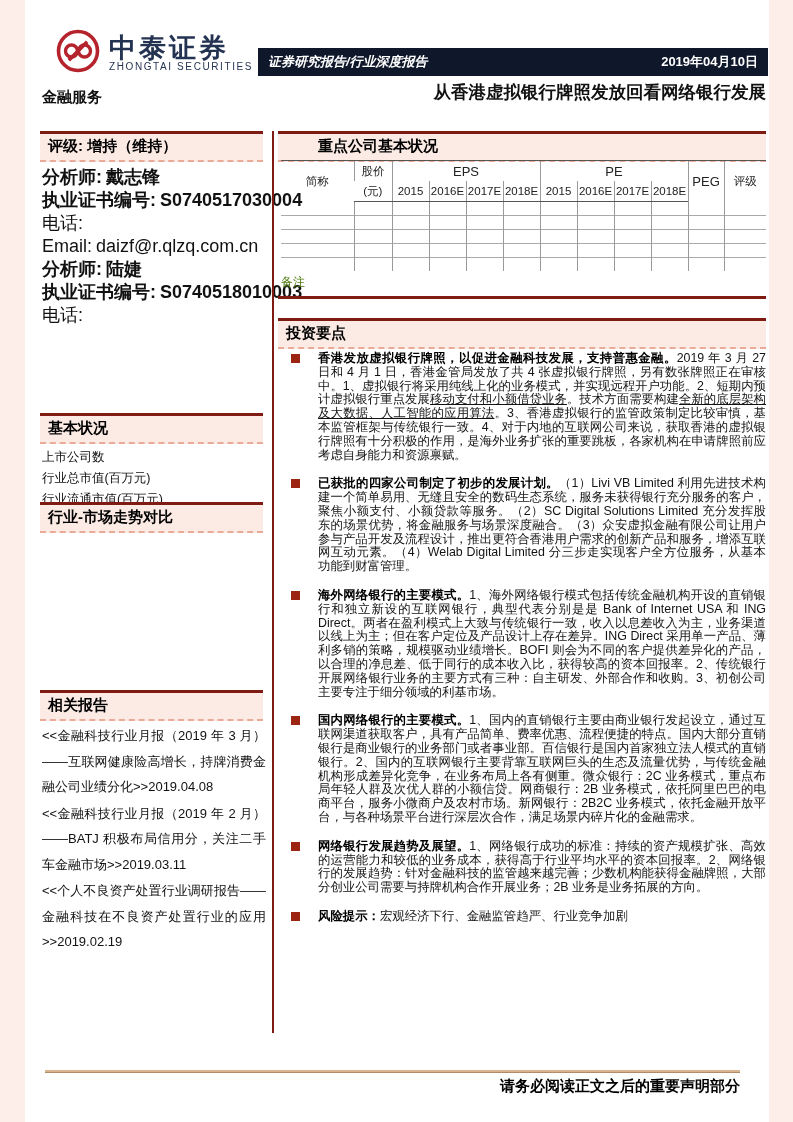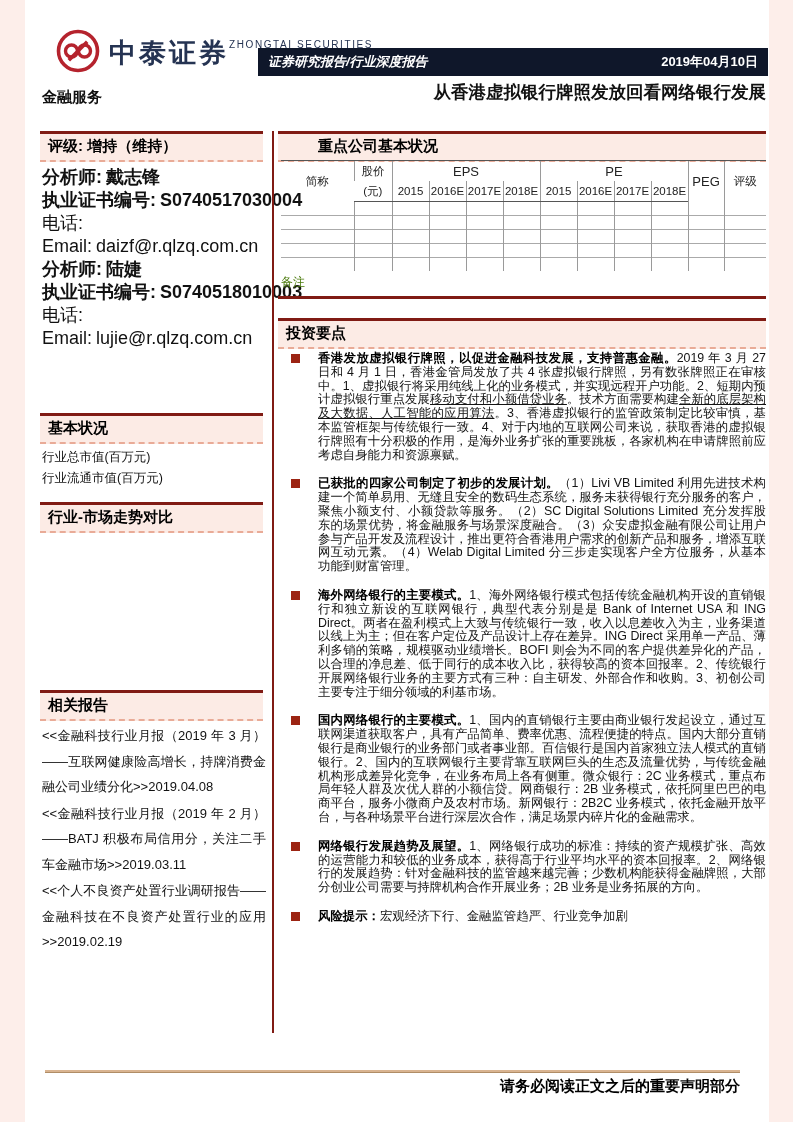--- a/index.html
+++ b/index.html
@@ -4,21 +4,21 @@
 <style>
   html,body{margin:0;padding:0;background:#e8e8e8;}
   .page{position:relative;width:793px;height:1122px;margin:0 auto;background:#ffffff;
         font-family:"Liberation Sans","DejaVu Sans",sans-serif;color:#111;overflow:hidden;}
   .margin-strip{position:absolute;top:0;height:1122px;background:#fdeeea;}
   .margin-strip.left{left:0;width:25px;}
   .margin-strip.right{left:769px;width:24px;}
 
   
   .logo{position:absolute;left:55px;top:28px;display:flex;align-items:center;gap:8px;}
-  .logo-text{display:flex;flex-direction:row;line-height:1;}
+  .logo-text{display:flex;flex-direction:column;line-height:1;}
   .logo-cn{font-size:27px;font-weight:bold;color:#253352;letter-spacing:3px;}
   .logo-en{font-size:10px;font-weight:normal;color:#253352;letter-spacing:1.6px;margin-top:0;}
   .sector-label{position:absolute;left:42px;top:88px;font-size:15px;font-weight:600;color:#111;}
   .banner{position:absolute;left:258px;top:48px;width:510px;height:28px;background:#0f172a;
           display:flex;align-items:center;justify-content:space-between;box-sizing:border-box;padding:0 10px;}
   .banner .b-left{color:#fff;font-size:13px;font-weight:bold;font-style:italic;}
   .banner .b-date{color:#fff;font-size:13px;font-weight:bold;}
   .report-title{position:absolute;left:300px;top:80px;width:466px;text-align:right;
                 font-size:17.5px;font-weight:bold;color:#111;}
 
@@ -103,25 +103,25 @@
   <div class="sec-head sb" style="top:131px;">评级: 增持（维持）</div>
 
   <div id="analysts">
     <div class="an-line bold"><span>分析师:</span><span class="val">戴志锋</span></div>
     <div class="an-line bold"><span>执业证书编号:</span><span class="val">S0740517030004</span></div>
     <div class="an-line"><span>电话:</span><span class="val"></span></div>
     <div class="an-line"><span>Email:</span><span class="val">daizf@r.qlzq.com.cn</span></div>
     <div class="an-line bold"><span>分析师:</span><span class="val">陆婕</span></div>
     <div class="an-line bold"><span>执业证书编号:</span><span class="val">S0740518010003</span></div>
     <div class="an-line"><span>电话:</span><span class="val"></span></div>
-    <div class="an-line"><span>Email:</span><span class="val">lujie@r.qlzq.com.cn</span></div>
   </div>
 
   <div class="sec-head sb" style="top:413px;">基本状况</div>
   <div id="basic-items">
+    <div>上市公司数</div>
     <div>行业总市值(百万元)</div>
     <div>行业流通市值(百万元)</div>
   </div>
 
   <div class="sec-head sb" style="top:502px;">行业-市场走势对比</div>
   <div id="chart-placeholder"></div>
 
   <div class="sec-head sb" style="top:690px;">相关报告</div>
   <div id="reports-items">
     <div class="report-item">&lt;&lt;金融科技行业月报（2019 年 3 月）——互联网健康险高增长，持牌消费金融公司业绩分化&gt;&gt;2019.04.08</div>

